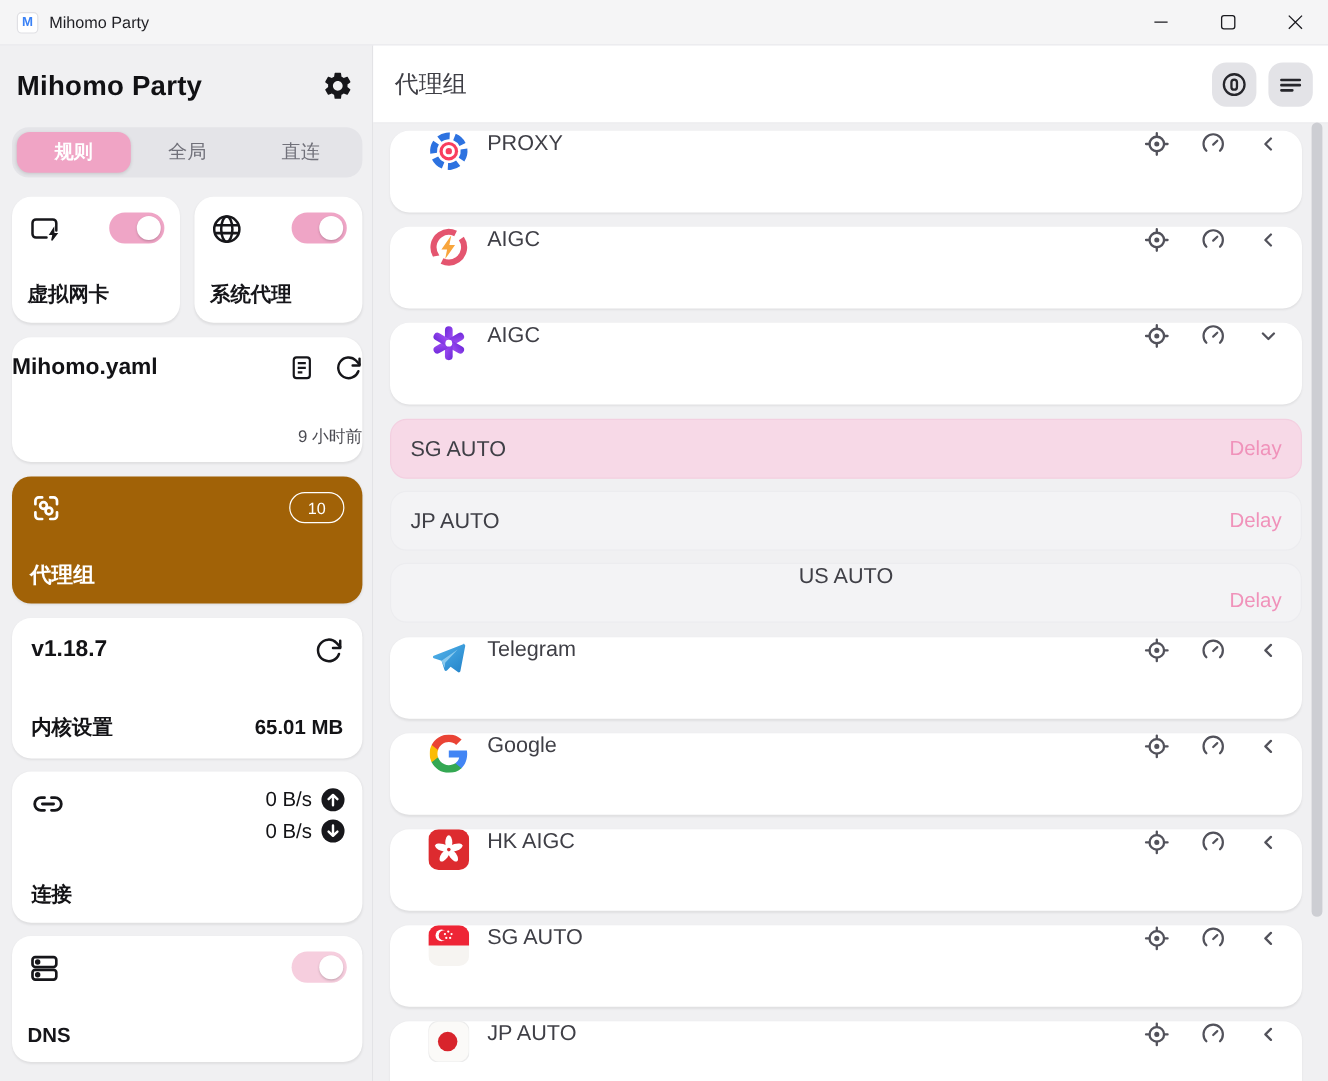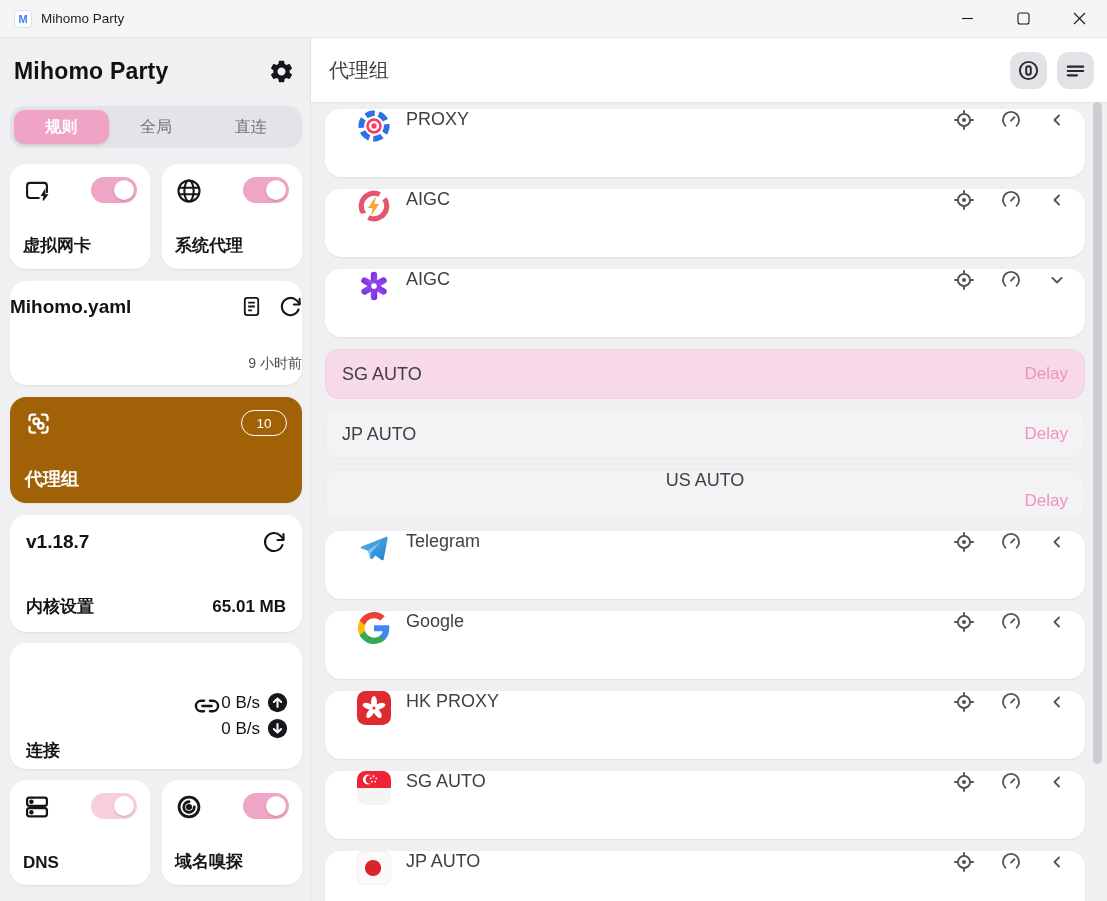--- a/index.html
+++ b/index.html
@@ -50,21 +50,21 @@
   .pg-badge { border:1.5px solid #fff; border-radius:13px; min-width:46px; height:26px; display:flex; align-items:center; justify-content:center; color:#fff; font-size:13.5px; padding:0 10px; }
   .pg-label { color:#fff; font-size:18px; font-weight:bold; }
 
   .core-card { height:117px; padding:15px 16px 14px; margin-bottom:11px; display:flex; flex-direction:column; justify-content:space-between; }
   .core-row { display:flex; align-items:center; justify-content:space-between; }
   .core-ver { font-size:19px; font-weight:bold; color:#131316; }
   .core-label { font-size:17px; font-weight:bold; color:#131316; }
   .core-mem { font-size:17px; font-weight:bold; color:#131316; }
 
   .conn-card { height:126px; padding:13px 14px 12px 16px; margin-bottom:11px; display:flex; flex-direction:column; justify-content:space-between; cursor:pointer; }
-  .conn-top { display:flex; align-items:flex-start; justify-content:flex-end;margin-top:36px; }
+  .conn-top { display:flex; align-items:flex-start; justify-content:space-between; }
   .speeds { display:flex; flex-direction:column; gap:5px; }
   .speed-row { display:flex; align-items:center; gap:7px; justify-content:flex-end; font-size:17px; color:#131316; }
   .conn-label { font-size:17px; font-weight:bold; color:#131316; }
 
   
   .main-header { height:65px; background:#fff; border-bottom:1px solid #e6e6e9; display:flex; align-items:center; padding:0 13px 0 18px; }
   .main-title { font-size:20px; color:#3f3f46; }
   .hdr-actions { margin-left:auto; display:flex; gap:10px; }
   .hdr-btn { width:37px; height:37px; background:#e3e3e7; border-radius:12px; display:flex; align-items:center; justify-content:center; cursor:pointer; }
 
@@ -235,33 +235,20 @@
           <rect x="3.5" y="4" width="17" height="7" rx="2"></rect>
               <rect x="3.5" y="13" width="17" height="7" rx="2"></rect>
           <circle cx="7.2" cy="7.5" r="1" fill="#16161a"></circle>
               <circle cx="7.2" cy="16.5" r="1" fill="#16161a"></circle>
         </svg>
         <div class="toggle dim">
               <div class="knob"></div>
             </div>
       </div>
       <div class="card-label">DNS</div>
-    </div>
-    <div class="card">
-      <div class="card-top">
-        <svg width="28" height="28" viewBox="0 0 24 24" fill="none" stroke="#16161a" stroke-width="2.4" stroke-linecap="round">
-          <circle cx="12" cy="12" r="8.5"></circle>
-              <path d="M12 7.5a4.5 4.5 0 104.5 4.5"></path>
-              <circle cx="12" cy="12" r="1.4" fill="#16161a"></circle>
-        </svg>
-        <div class="toggle on">
-              <div class="knob"></div>
-            </div>
-      </div>
-      <div class="card-label">域名嗅探</div>
     </div>
   </div>
 
 </div>
 
 <div class="main">
   <div class="main-header">
     <div class="main-title">代理组</div>
     <div class="hdr-actions">
       <div class="hdr-btn">
@@ -476,21 +463,21 @@
               <ellipse cx="0" cy="-6.2" rx="3.1" ry="6.4"></ellipse>
               <ellipse cx="0" cy="-6.2" rx="3.1" ry="6.4" transform="rotate(72)"></ellipse>
               <ellipse cx="0" cy="-6.2" rx="3.1" ry="6.4" transform="rotate(144)"></ellipse>
               <ellipse cx="0" cy="-6.2" rx="3.1" ry="6.4" transform="rotate(216)"></ellipse>
               <ellipse cx="0" cy="-6.2" rx="3.1" ry="6.4" transform="rotate(288)"></ellipse>
             </g>
             <circle r="1.6" fill="#dd2b2f"></circle>
           </g>
         </svg>
       </div>
-      <div class="group-name">HK PROXY</div>
+      <div class="group-name">HK AIGC</div>
       <div class="group-actions">
         <div class="icon-btn">
           <svg width="22" height="22" viewBox="0 0 24 24" fill="none" stroke="#52525b" stroke-width="2.1" stroke-linecap="round">
                 <circle cx="12" cy="12" r="6.6"></circle>
                 <circle cx="12" cy="12" r="2.3" fill="#52525b" stroke="none"></circle>
                 <path d="M12 2.2v3M12 18.8v3M2.2 12h3M18.8 12h3"></path>
               </svg>
         </div>
         <div class="icon-btn">
           <svg width="22" height="22" viewBox="0 0 24 24" fill="none" stroke="#52525b" stroke-width="2" stroke-linecap="round">

